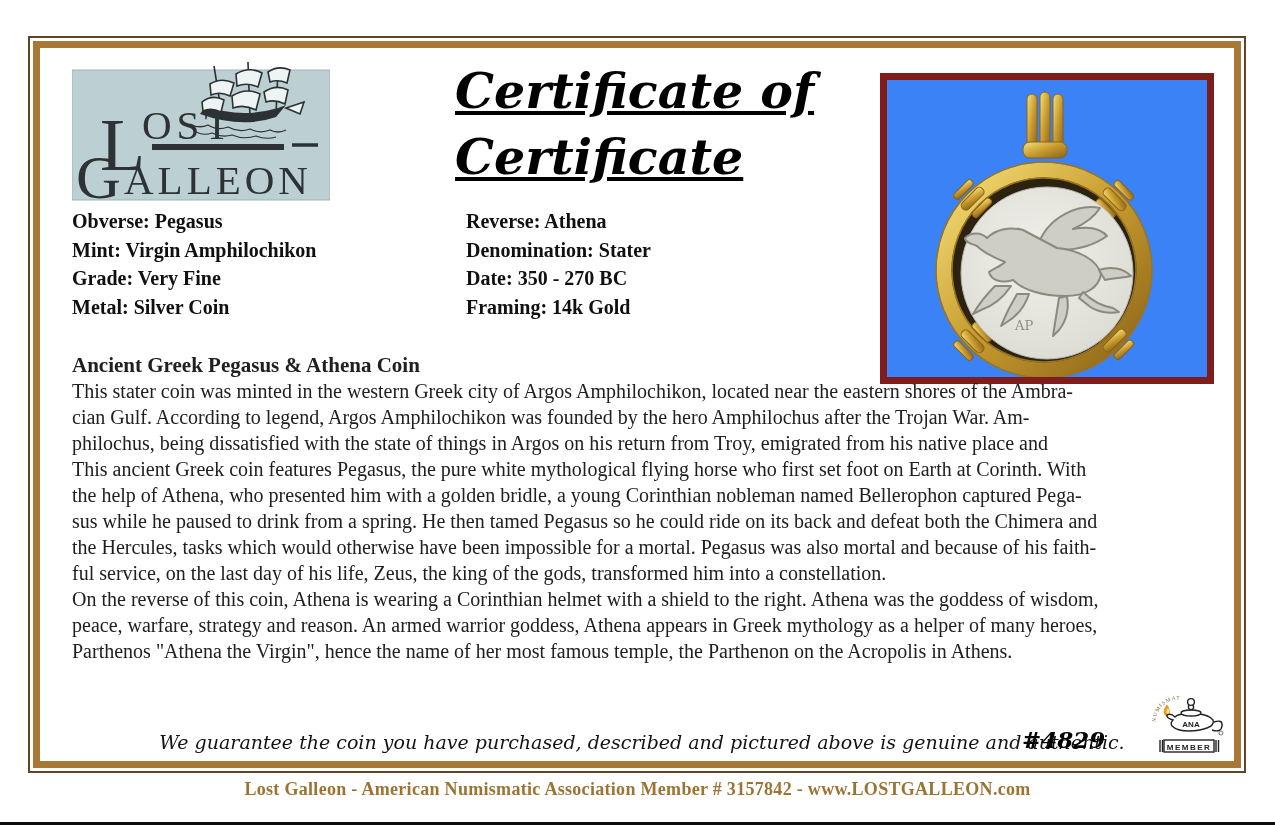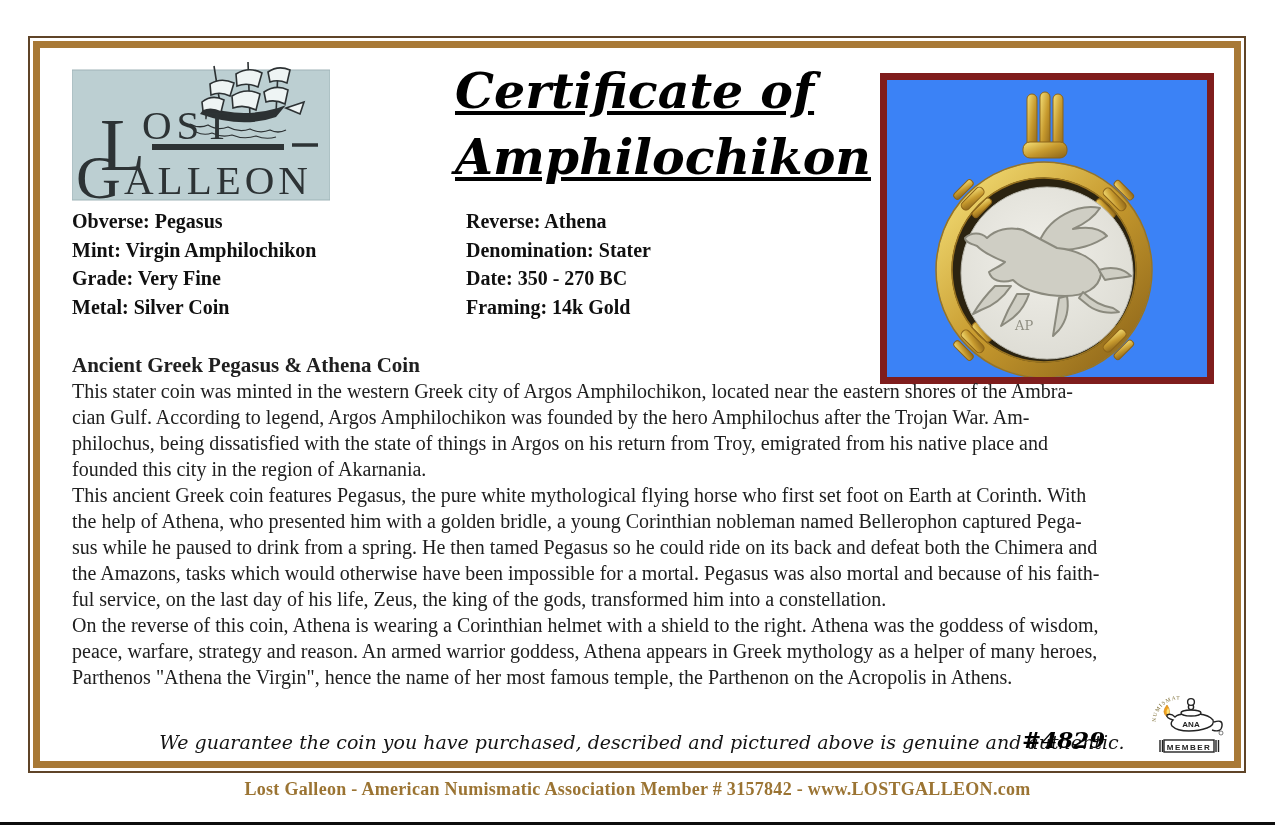--- a/index.html
+++ b/index.html
@@ -88,21 +88,21 @@
         <path d="M80,85 H212" stroke="#2d3335" stroke-width="6"></path>
         <path d="M220,83 h26" stroke="#2d3335" stroke-width="3.5"></path>
         <text x="4" y="136" font-size="62">G</text>
         <text x="52" y="132" font-size="41" letter-spacing="4">ALLEON</text>
       </g>
     </svg>
   </div>
 
   <div class="title">
     <div>Certificate of</div>
-    <div>Amphilochikon</div>
+    <div>Certificate</div>
   </div>
 
   <div class="details left">
       <div>Obverse: Pegasus</div>
       <div>Mint: Virgin Amphilochikon</div>
       <div>Grade: Very Fine</div>
       <div>Metal: Silver Coin</div>
     </div>
   <div class="details right">
       <div>Reverse: Athena</div>
@@ -176,27 +176,26 @@
       <text x="128" y="250" font-size="13" fill="#8f8e82" font-family="DejaVu Serif, serif">ΑΡ</text>
     </svg>
   </div>
 
   <div class="body-text">
     <div class="heading" style="white-space:nowrap;">Ancient Greek Pegasus &amp; Athena Coin</div>
     <div>
         <div>This stater coin was minted in the western Greek city of Argos Amphilochikon, located near the eastern shores of the Ambra-</div>
         <div>cian Gulf. According to legend, Argos Amphilochikon was founded by the hero Amphilochus after the Trojan War. Am-</div>
         <div>philochus, being dissatisfied with the state of things in Argos on his return from Troy, emigrated from his native place and</div>
-        <div>founded this city in the region of Akarnania.</div>
       </div>
     <div>
         <div>This ancient Greek coin features Pegasus, the pure white mythological flying horse who first set foot on Earth at Corinth. With</div>
         <div>the help of Athena, who presented him with a golden bridle, a young Corinthian nobleman named Bellerophon captured Pega-</div>
         <div>sus while he paused to drink from a spring. He then tamed Pegasus so he could ride on its back and defeat both the Chimera and</div>
-        <div>the Amazons, tasks which would otherwise have been impossible for a mortal. Pegasus was also mortal and because of his faith-</div>
+        <div>the Hercules, tasks which would otherwise have been impossible for a mortal. Pegasus was also mortal and because of his faith-</div>
         <div>ful service, on the last day of his life, Zeus, the king of the gods, transformed him into a constellation.</div>
       </div>
     <div>
         <div>On the reverse of this coin, Athena is wearing a Corinthian helmet with a shield to the right. Athena was the goddess of wisdom,</div>
         <div>peace, warfare, strategy and reason. An armed warrior goddess, Athena appears in Greek mythology as a helper of many heroes,</div>
         <div>Parthenos "Athena the Virgin", hence the name of her most famous temple, the Parthenon on the Acropolis in Athens.</div>
       </div>
   </div>
 
   <div class="guarantee">We guarantee the coin you have purchased, described and pictured above is genuine and authentic.</div>

